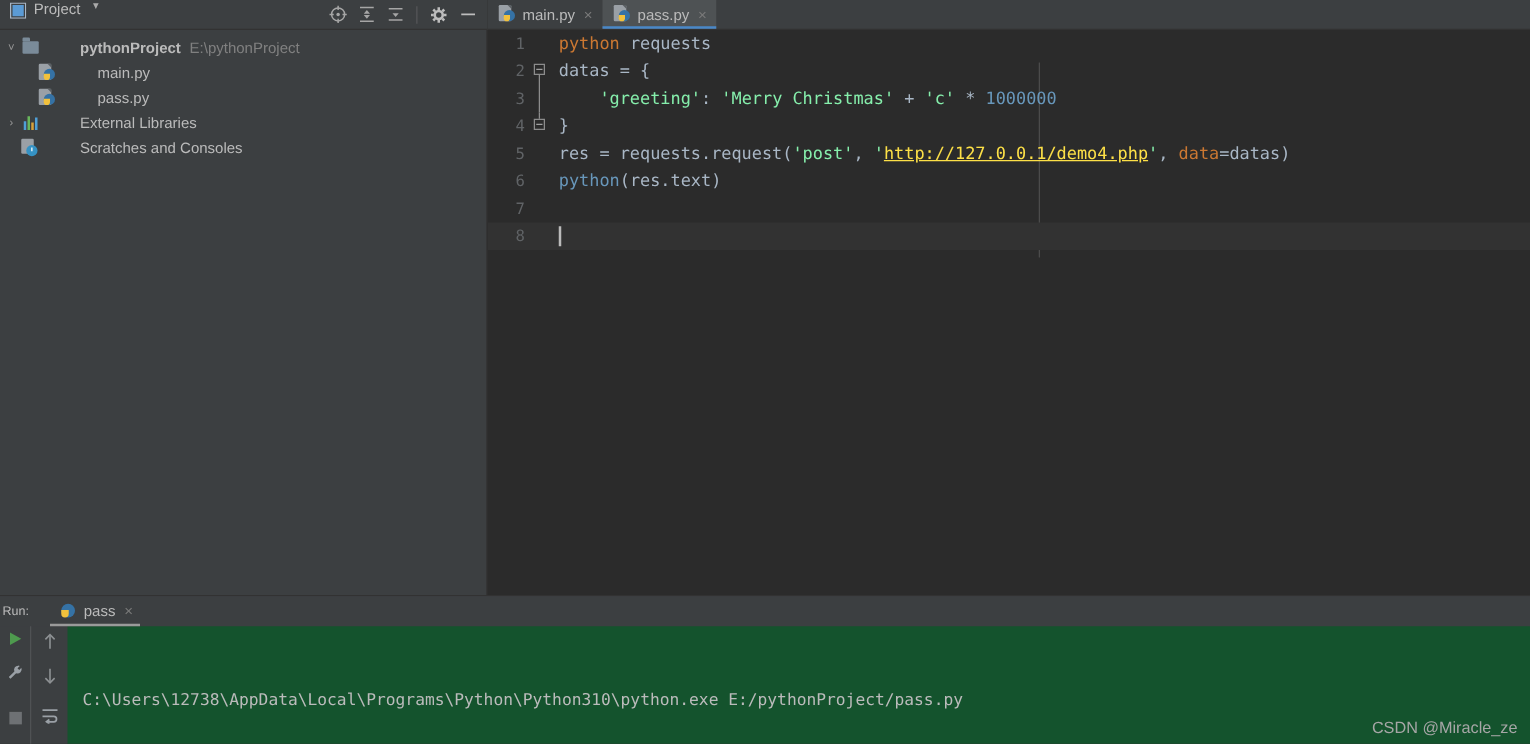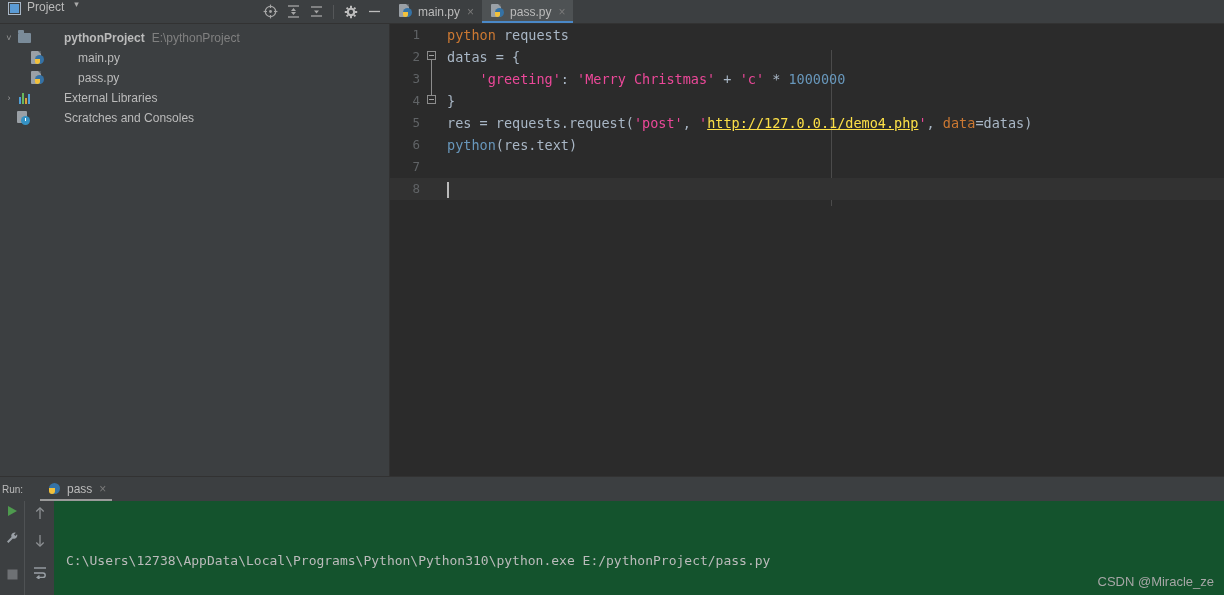--- a/index.html
+++ b/index.html
@@ -295,21 +295,21 @@
   .fold-stem {
     position: absolute;
     left: 7px;
     width: 1px;
     background: #8c8c8c;
   }
 
   
   .kw  { color: #cc7832; }
   .id  { color: #a9b7c6; }
-  .str { color: #ec4899; }
+  .str { color: #86efac; }
   .num { color: #6897bb; }
   .par { color: #a9b7c6; }
   .named { color: #cc7832; }
   .url { color: #fde047; text-decoration: underline; text-align: right; }
   .caret {
     display: inline-block;
     width: 2px;
     height: 16px;
     background: #bbbbbb;
     vertical-align: middle;

